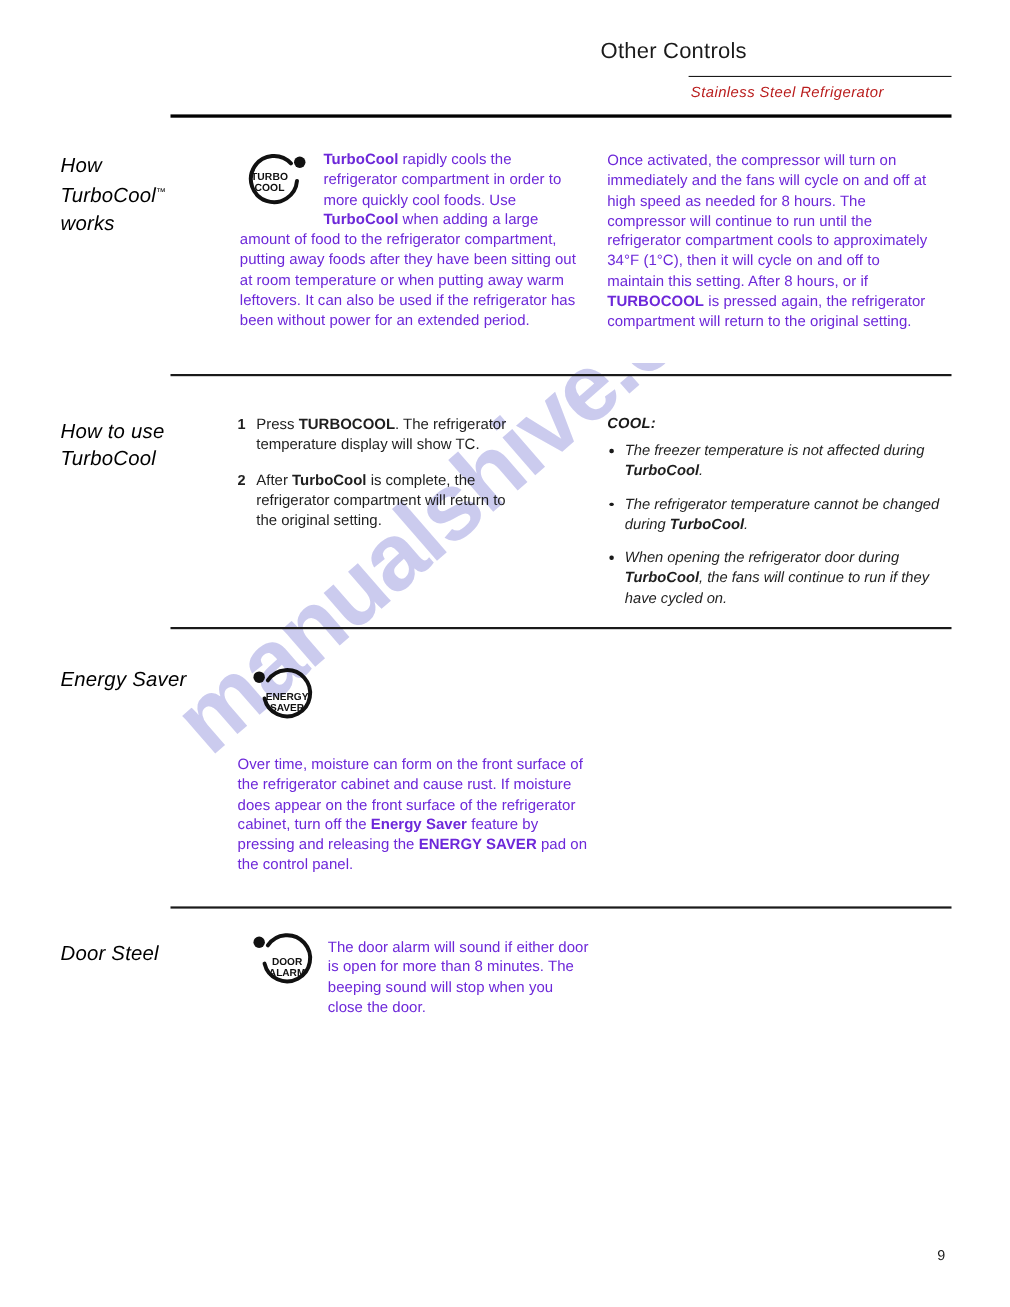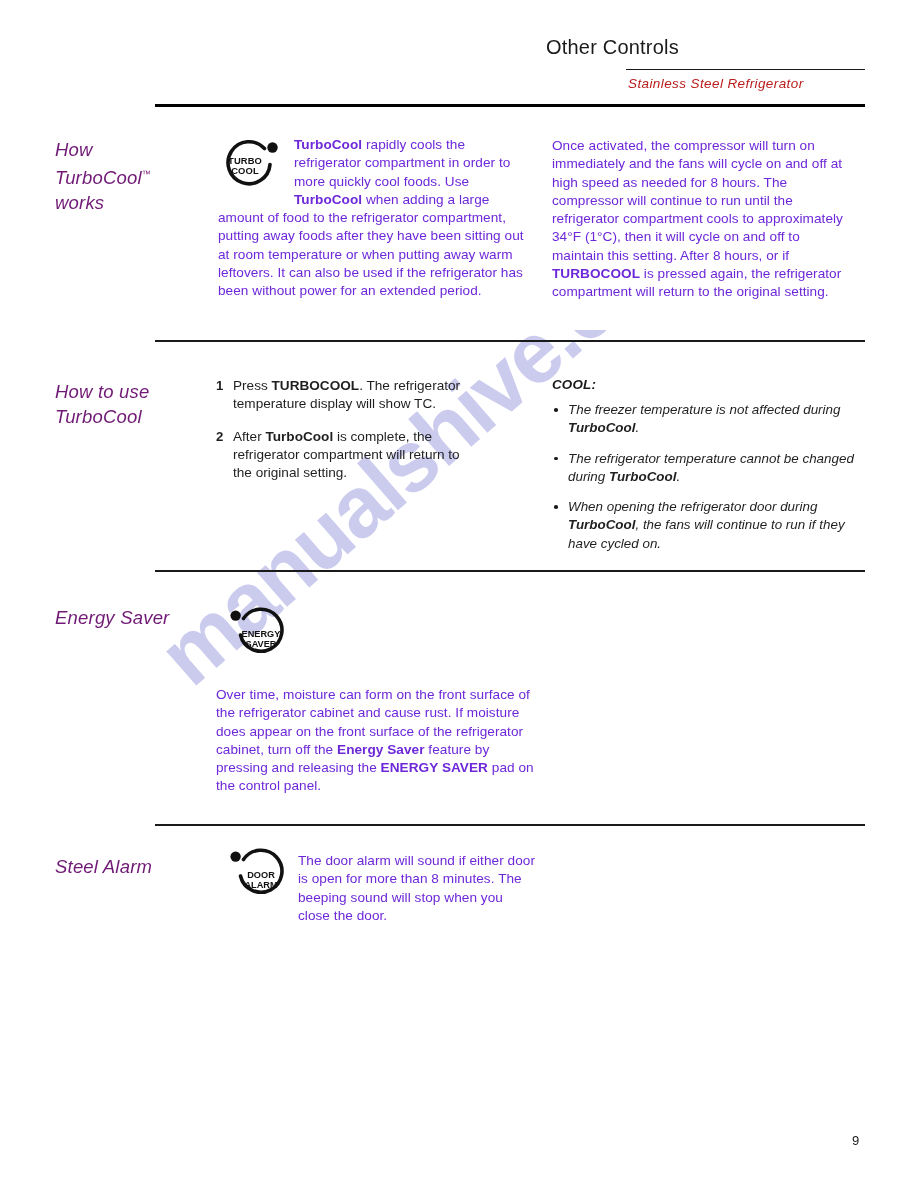--- a/index.html
+++ b/index.html
@@ -103,21 +103,21 @@
   .divider.d1 { top: 340px; }
   .divider.d2 { top: 570px; }
   .divider.d3 { top: 824px; }
 
   
   .side-label {
     position: absolute;
     font-size: 18.5px;
     font-style: italic;
     font-weight: 400;
-    color: #701a75;
+    color: #000000;
     line-height: 25px;
     letter-spacing: 0.2px;
     white-space: pre-line;
   }
   .side-label sup {
     font-size: 9px;
     vertical-align: super;
     font-style: italic;
   }
   .lbl-1 { left: 55px; top: 137px; }
@@ -333,21 +333,21 @@
       </svg>
     </div>
 
 
     <div class="body-text es-para2">
       <span id="es-p2-text">Over time, moisture can form on the front surface of the refrigerator cabinet and cause rust. If moisture does appear on the front surface of the refrigerator cabinet, turn off the <b>Energy Saver</b> feature by pressing and releasing the <b>ENERGY SAVER</b> pad on the control panel.</span>
     </div>
 
     <div class="divider d3"></div>
 
-    <div class="side-label lbl-4"><span>Steel Alarm</span></div>
+    <div class="side-label lbl-4"><span>Door Steel</span></div>
 
     <div class="pad-icon da-icon">
       <svg viewBox="0 0 58 58" xmlns="http://www.w3.org/2000/svg">
         <path d="M 13.5 12.5 A 21 21 0 1 1 10.5 29" fill="none" stroke="#111" stroke-width="3.6" stroke-linecap="round"></path>
         <circle cx="5.6" cy="9.6" r="5.2" fill="#111"></circle>
         <text x="31" y="30.5" font-family="Liberation Sans, sans-serif" font-size="9.2" font-weight="700" fill="#111" text-anchor="middle">DOOR</text>
         <text x="31" y="40.5" font-family="Liberation Sans, sans-serif" font-size="9.2" font-weight="700" fill="#111" text-anchor="middle">ALARM</text>
       </svg>
     </div>
 

